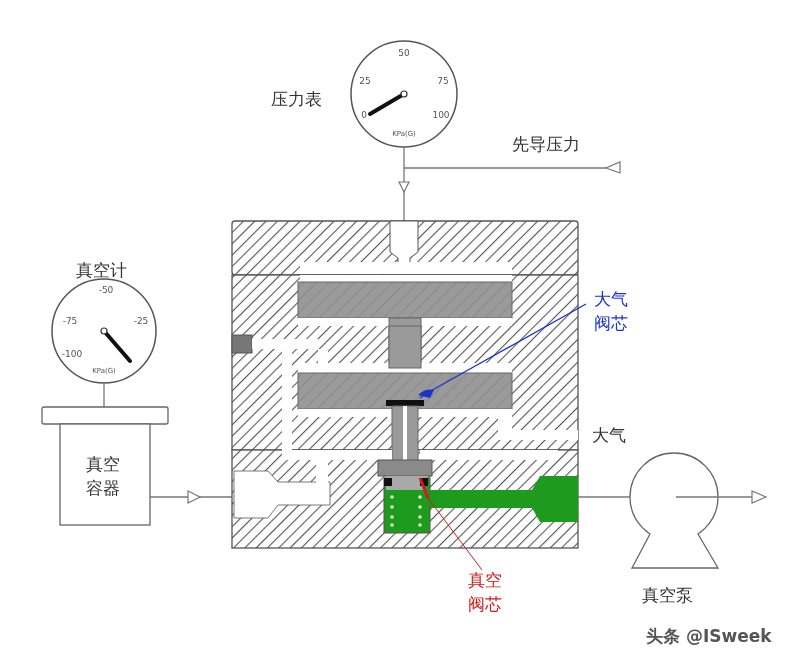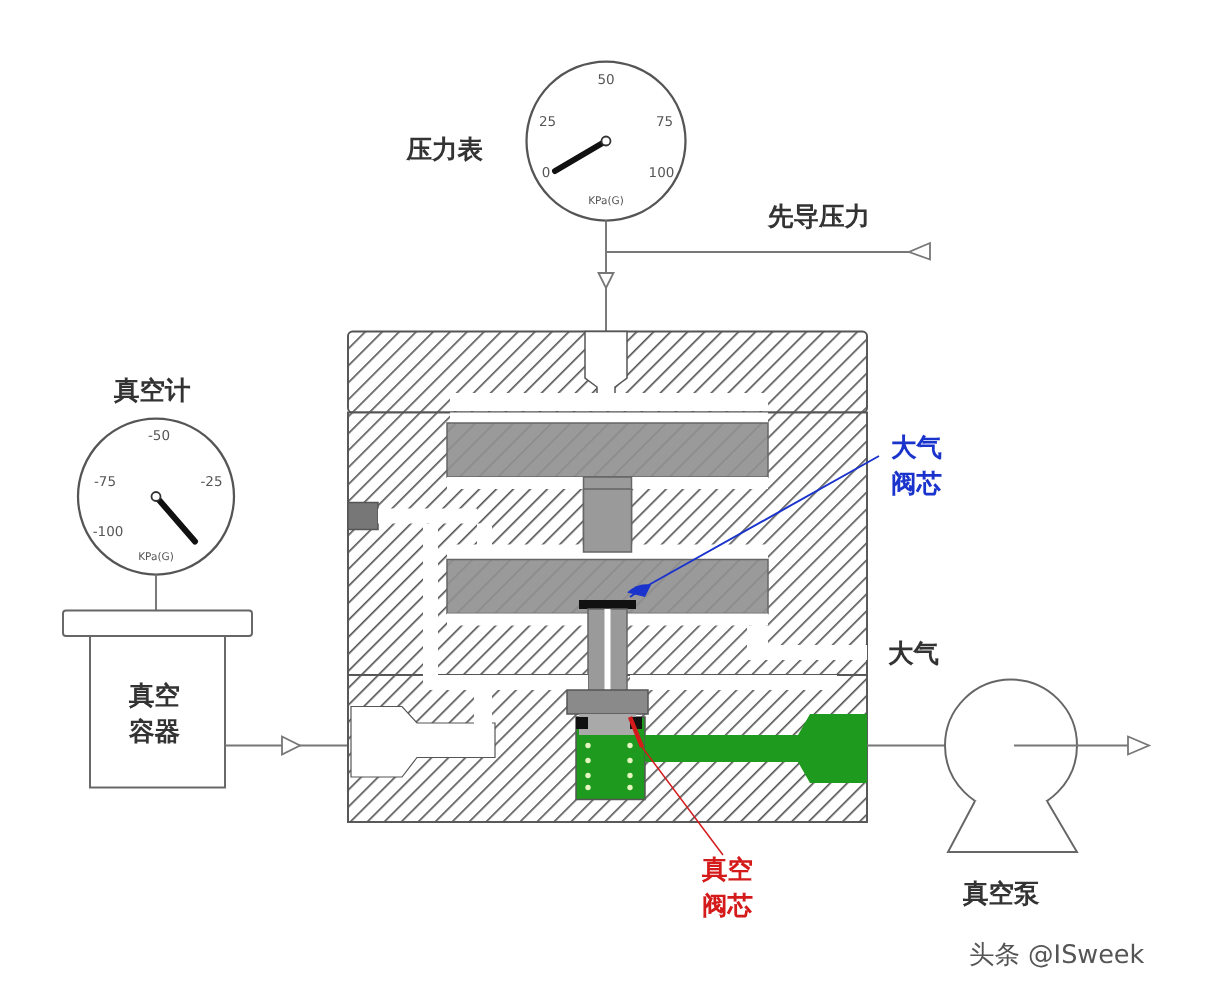--- a/index.html
+++ b/index.html
@@ -1,22 +1,22 @@
 <!DOCTYPE html>
 <html><head>
 <meta charset="utf-8">
 <style>
   html, body { margin:0; padding:0; background:#ffffff; }
   body { width:804px; height:664px; position:relative; overflow:hidden; font-family:"DejaVu Sans", sans-serif; }
   #stage { position:absolute; left:0; top:0; width:804px; height:664px; }
-  .lbl { position:absolute; font-family:"DejaVu Sans", sans-serif; font-weight:bold; color:#333; white-space:nowrap; }
+  .lbl { position:absolute; font-family:"DejaVu Sans", sans-serif; font-weight:normal; color:#333; white-space:nowrap; }
   .lbl-lg { font-size:17px; }
   .lbl-blue { color:#1a33cc; }
   .lbl-red { color:#d41a1a; }
-  .lbl-wm { font-size:17px; color:#555; font-weight:normal; }
+  .lbl-wm { font-size:17px; color:#555; font-weight:bold; }
   .stack { line-height:24px; text-align:center; }
 </style>
 </head>
 <body>
 
 <svg id="stage" width="804" height="664" viewBox="0 0 804 664">
   <defs>
     <pattern id="hatch" patternUnits="userSpaceOnUse" width="8" height="8" patternTransform="rotate(45)">
       <rect width="8" height="8" fill="#ffffff"></rect>
       <line x1="0" y1="0" x2="0" y2="8" stroke="#555" stroke-width="2.2"></line>
@@ -138,21 +138,21 @@
   </g>
 
   <path d="M420,398 Q428,392 436,388 L586,304" fill="none" stroke="#1a33cc" stroke-width="1.3"></path>
   <path d="M418,395 Q426,388 434,390 L430,398 Z" fill="#1a33cc"></path>
   <path d="M420,478 L428,498" stroke="#d41a1a" stroke-width="3"></path>
   <line x1="428" y1="498" x2="482" y2="570" stroke="#d41a1a" stroke-width="1"></line>
 </svg>
 
 <div class="lbl lbl-lg" style="left:271px; top:88px;">压力表</div>
 <div class="lbl lbl-lg" style="left:512px; top:133px;">先导压力</div>
-<div class="lbl lbl-lg" style="left:76px; top:249px;">真空计</div>
+<div class="lbl lbl-lg" style="left:76px; top:259px;">真空计</div>
 
 <div class="lbl lbl-lg stack" style="left:86px; top:452px;">
   <div>真空</div>
   <div>容器</div>
 </div>
 
 <div class="lbl lbl-lg lbl-blue stack" style="left:594px; top:287px;">
   <div>大气</div>
   <div>阀芯</div>
 </div>

